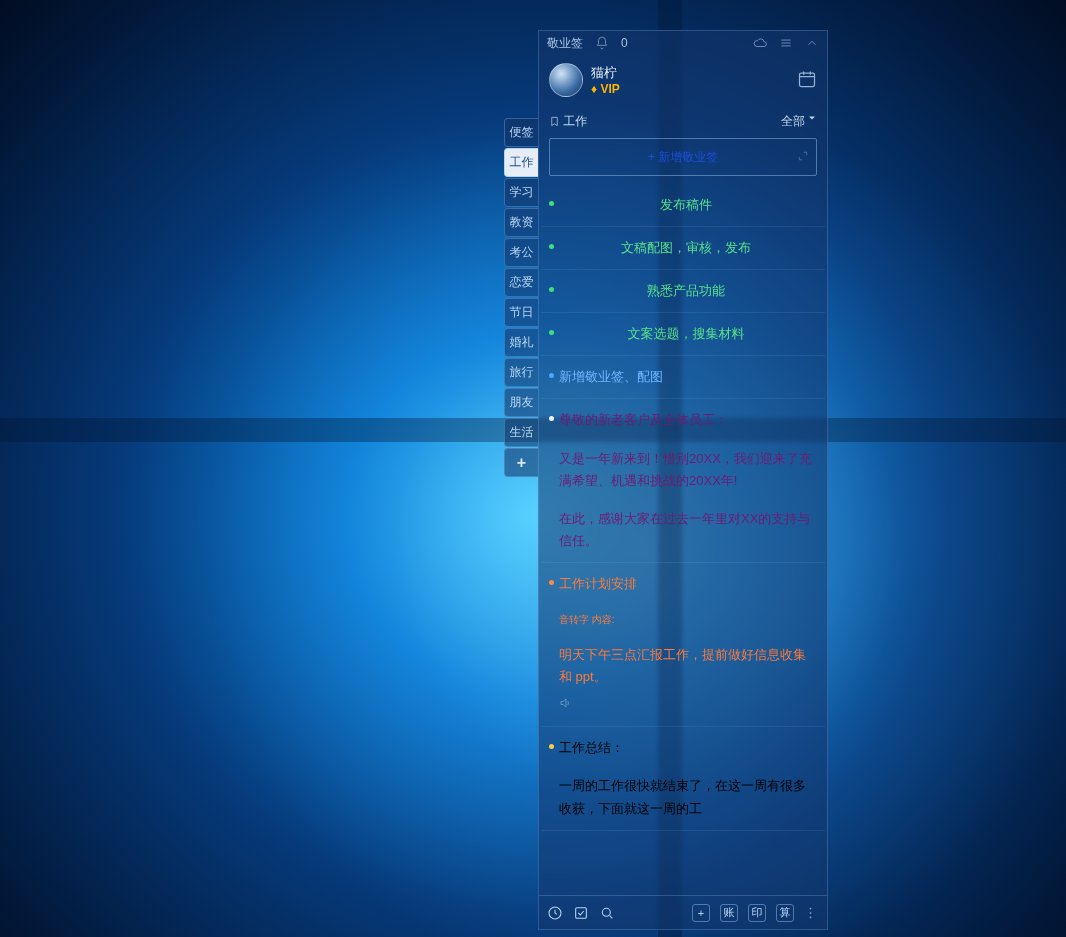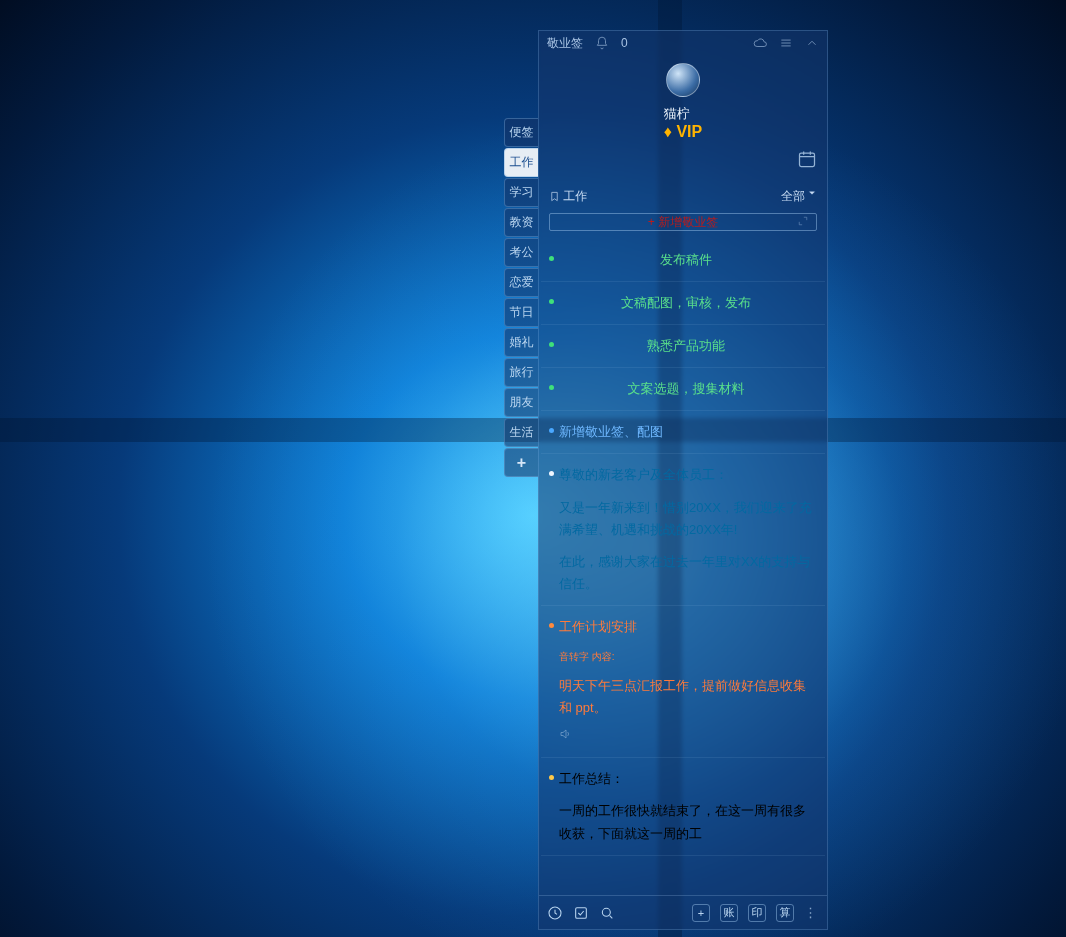--- a/index.html
+++ b/index.html
@@ -95,54 +95,53 @@
 .topbar .spacer { flex: 1; }
 .tb-icon { width: 14px; height: 14px; display: inline-flex; align-items: center; justify-content: center; opacity: .7; }
 .tb-icon svg { width: 14px; height: 14px; stroke: #a9c4e4; fill: none; stroke-width: 1.5; }
 
 
 .profile {
   display: flex;
   align-items: center;
   gap: 8px;
   padding: 8px 10px 10px;
-  flex-direction: column;
 }
 .avatar {
   width: 34px; height: 34px; border-radius: 50%;
   background: radial-gradient(circle at 35% 30%, #cfe4f7, #3b6ca5 60%, #12335a);
   border: 1px solid rgba(255,255,255,0.4);
 }
 .uname { font-size: 13px; color: #eaf2fb; font-weight: 500; }
-.vip { font-size: 16px; color: #ffb400; font-weight: bold; }
+.vip { font-size: 12px; color: #ffb400; font-weight: bold; }
 .cal-icon { margin-left: auto; opacity: .8; }
 .cal-icon svg { width: 20px; height: 20px; stroke: #b8d4ef; fill: none; stroke-width: 1.5; }
 
 
 .catrow {
   display: flex;
   align-items: center;
   padding: 6px 10px 4px;
   color: #c7dbf2;
   font-size: 12px;
 }
 .catrow .bm svg { width: 11px; height: 11px; stroke: #c7dbf2; fill: none; stroke-width: 1.5; vertical-align: -1px; }
 .catrow .filter { margin-left: auto; display: flex; align-items: flex-start; gap: 2px; }
 .catrow .filter svg { width: 10px; height: 10px; stroke: #c7dbf2; fill: #c7dbf2; }
 
 
 .addbox {
   margin: 4px 10px 8px;
   border: 1px solid rgba(150, 190, 230, 0.5);
   border-radius: 2px;
-  height: 18px;
+  height: 38px;
   display: flex;
   align-items: center;
   justify-content: center;
-  color: #b91c1c;
+  color: #1d4ed8;
   font-size: 12px;
   position: relative;
 }
 .addbox .expand {
   position: absolute; right: 8px; top: 50%; transform: translateY(-50%);
   opacity: .6;
 }
 .addbox .expand svg { width: 10px; height: 10px; stroke: #a9c4e4; fill: none; stroke-width: 1.5; }
 
 
@@ -165,25 +164,25 @@
   width: 5px; height: 5px; border-radius: 50%;
 }
 .dot.green  { background: #3fe07a; }
 .dot.blue   { background: #4aa8ff; }
 .dot.white  { background: #f0f6ff; }
 .dot.orange { background: #ff8a3d; }
 .dot.yellow { background: #ffc94a; }
 
 .c-green  { color: #5ae08b; text-align: center; }
 .c-blue   { color: #6fb8ff; }
-.c-white  { color: #0369a1; }
+.c-white  { color: #701a75; }
 .c-orange { color: #ff7a3a; }
 .c-yellow { color: #000000; }
 
-.note p + p { margin-top: 10px; }
+.note p + p { margin-top: 16px; }
 .note .sub { font-size: 10px; }
 .speaker {
   margin-top: 6px; opacity: .55;
 }
 .speaker svg { width: 12px; height: 12px; stroke: #c7dbf2; fill: none; stroke-width: 1.5; }
 
 
 .bbar {
   height: 34px;
   border-top: 1px solid rgba(150,190,230,0.25);

